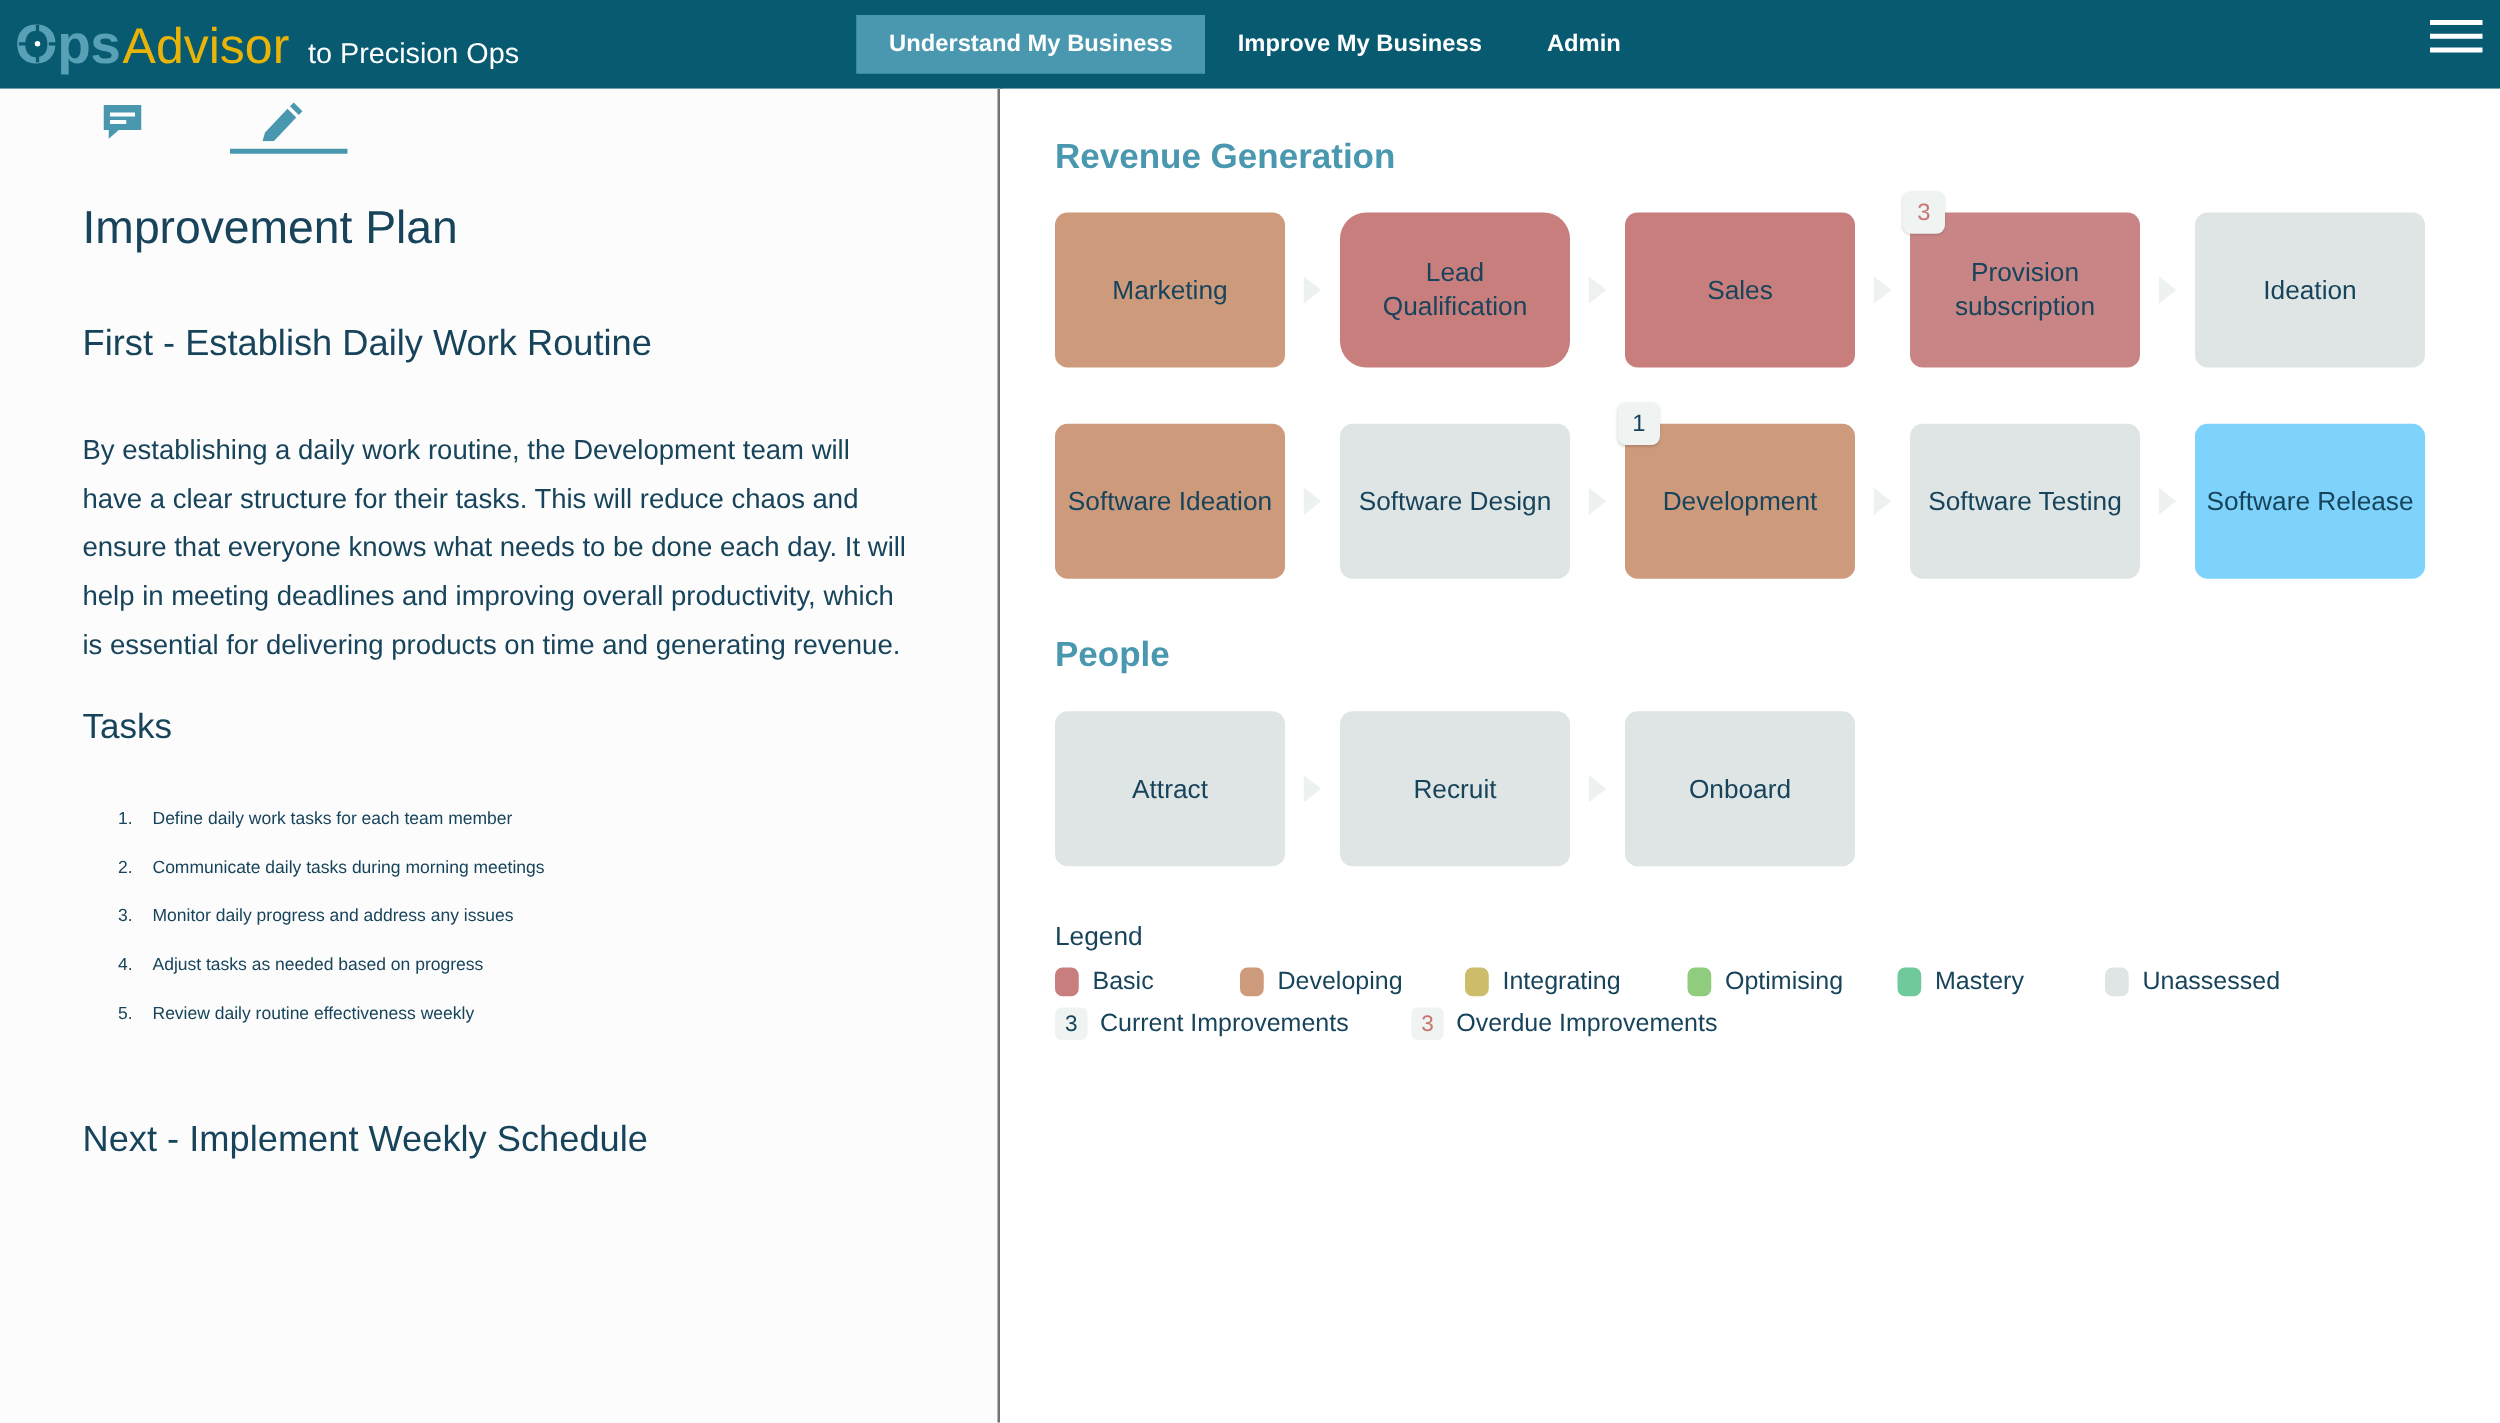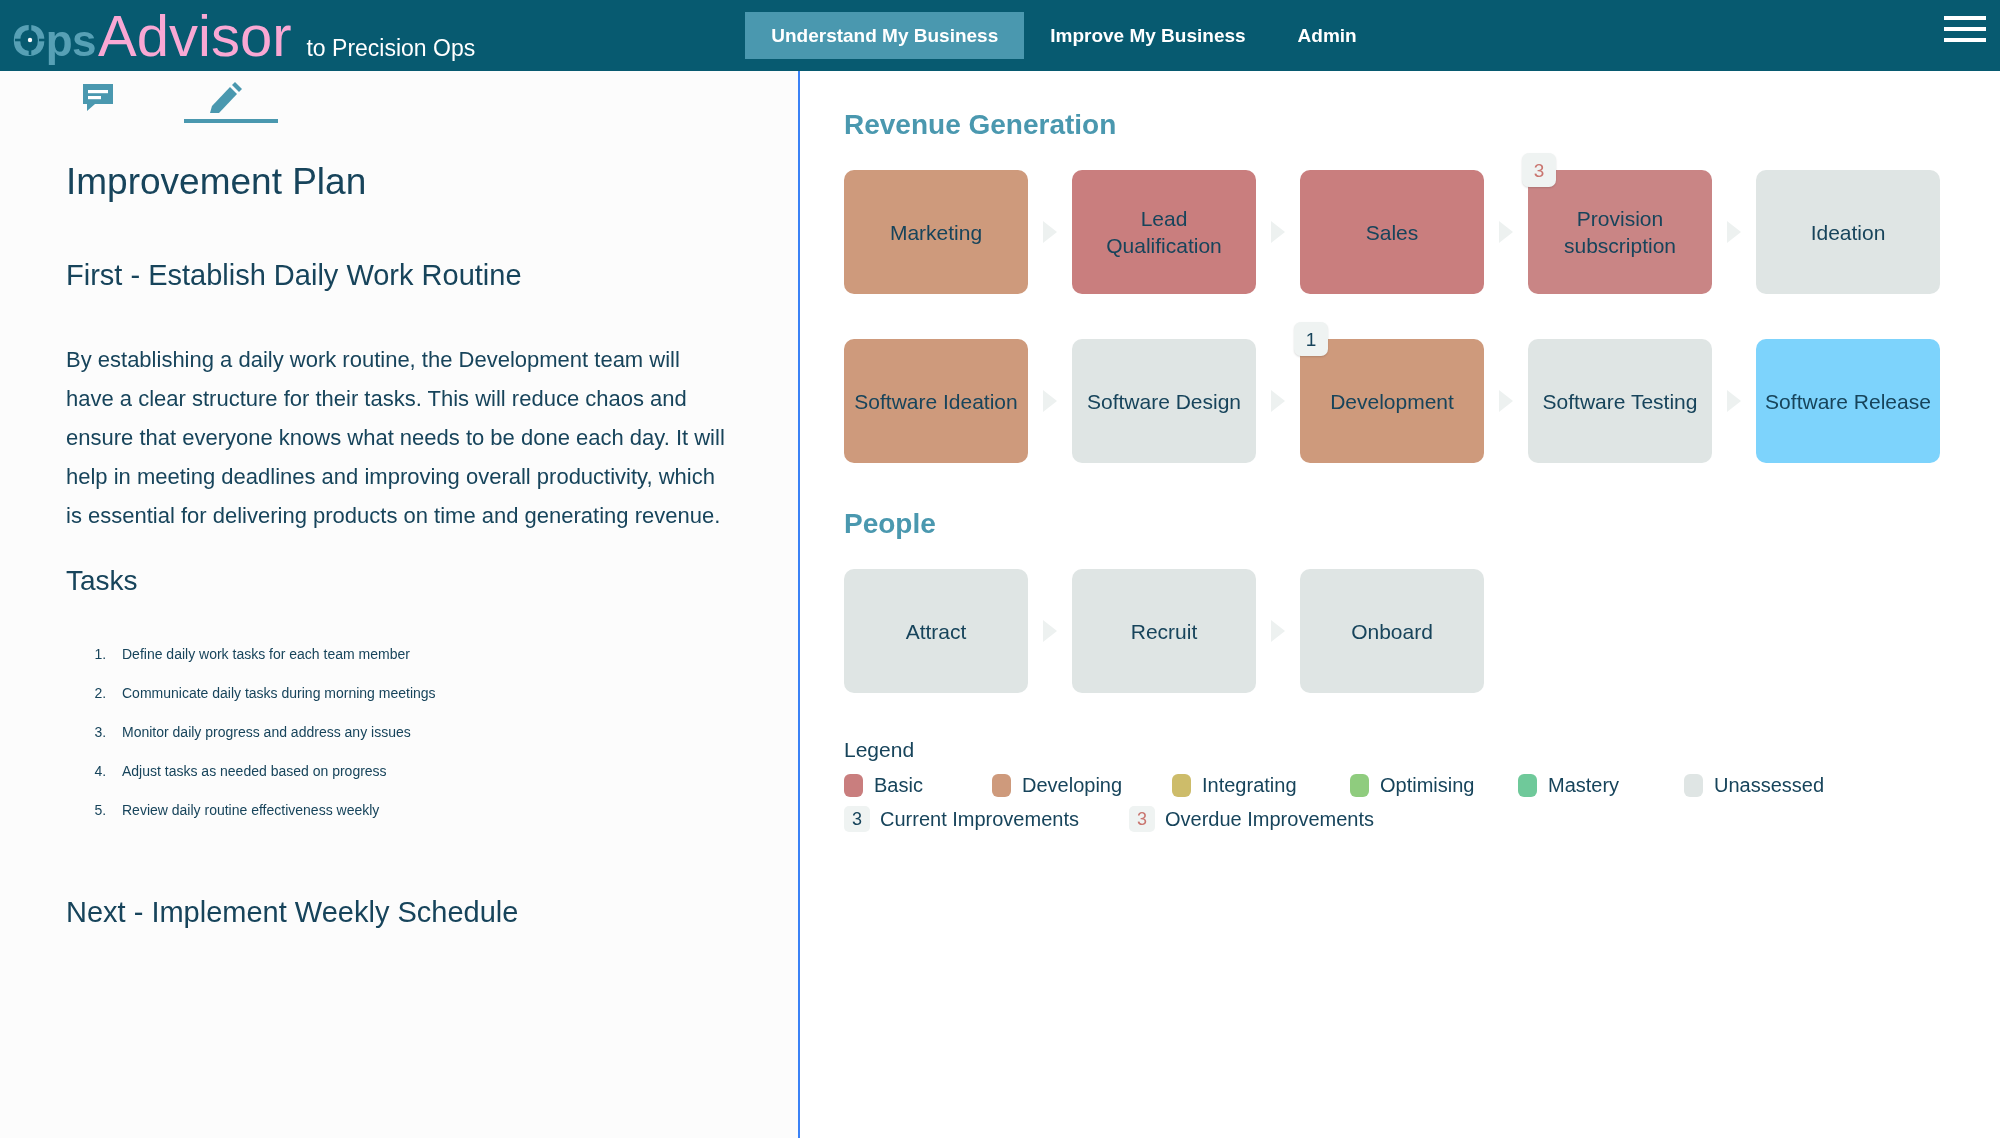--- a/index.html
+++ b/index.html
@@ -24,22 +24,22 @@
   .brand-ops {
     font-size: 44px; font-weight: bold;
     color: #57A0B5; letter-spacing: -0.5px;
     position: relative;
   }
   .crosshair {
     position: absolute; left: 3px; top: 9px;
     width: 30px; height: 30px; pointer-events: none;
   }
   .brand-advisor {
-    font-size: 58px; font-weight: 400;
-    color: #f9a8d4; margin-left: 2px;
+    font-size: 40px; font-weight: 400;
+    color: #eab308; margin-left: 2px;
   }
   .brand-tag {
     font-size: 23px; color: #ffffff;
     margin-left: 15px; font-weight: 500;
   }
   .nav {
     display: flex; align-items: center;
     margin-left: 270px; height: 71px;
   }
   .nav-item {
@@ -57,21 +57,21 @@
   }
   .hamburger span {
     display: block; height: 4px; width: 42px; background: #ffffff;
   }
 
   
   .left-panel {
     position: absolute; top: 71px; left: 0;
     width: 800px; height: 1067px;
     background: #FCFCFC;
-    border-right: 2px solid #3b82f6;
+    border-right: 2px solid #737373;
     overflow: hidden;
   }
   .panel-tabs {
     display: flex; align-items: flex-end;
     height: 52px; padding-left: 34px;
   }
   .panel-tab {
     width: 128px; height: 52px;
     display: flex; align-items: center; justify-content: center;
     cursor: pointer; position: relative;
@@ -234,21 +234,21 @@
     <div class="flow-row">
       <div class="node-wrap">
         <div class="node" style="background: rgb(206, 154, 124);">Marketing</div>
       </div>
       <div class="arrow">
           <svg width="18" height="24" viewBox="0 0 18 24">
             <path d="M2 1 L16 12 L2 23 z" fill="#EDF1F0"></path>
           </svg>
         </div>
       <div class="node-wrap">
-        <div class="node" style="background: rgb(201, 126, 126);">Lead Qualification</div>
+        <div class="node" style="background: rgb(201, 126, 126); border-radius: 21px;">Lead Qualification</div>
       </div>
       <div class="arrow">
           <svg width="18" height="24" viewBox="0 0 18 24">
             <path d="M2 1 L16 12 L2 23 z" fill="#EDF1F0"></path>
           </svg>
         </div>
       <div class="node-wrap">
         <div class="node" style="background: rgb(201, 126, 126);">Sales</div>
       </div>
       <div class="arrow">

